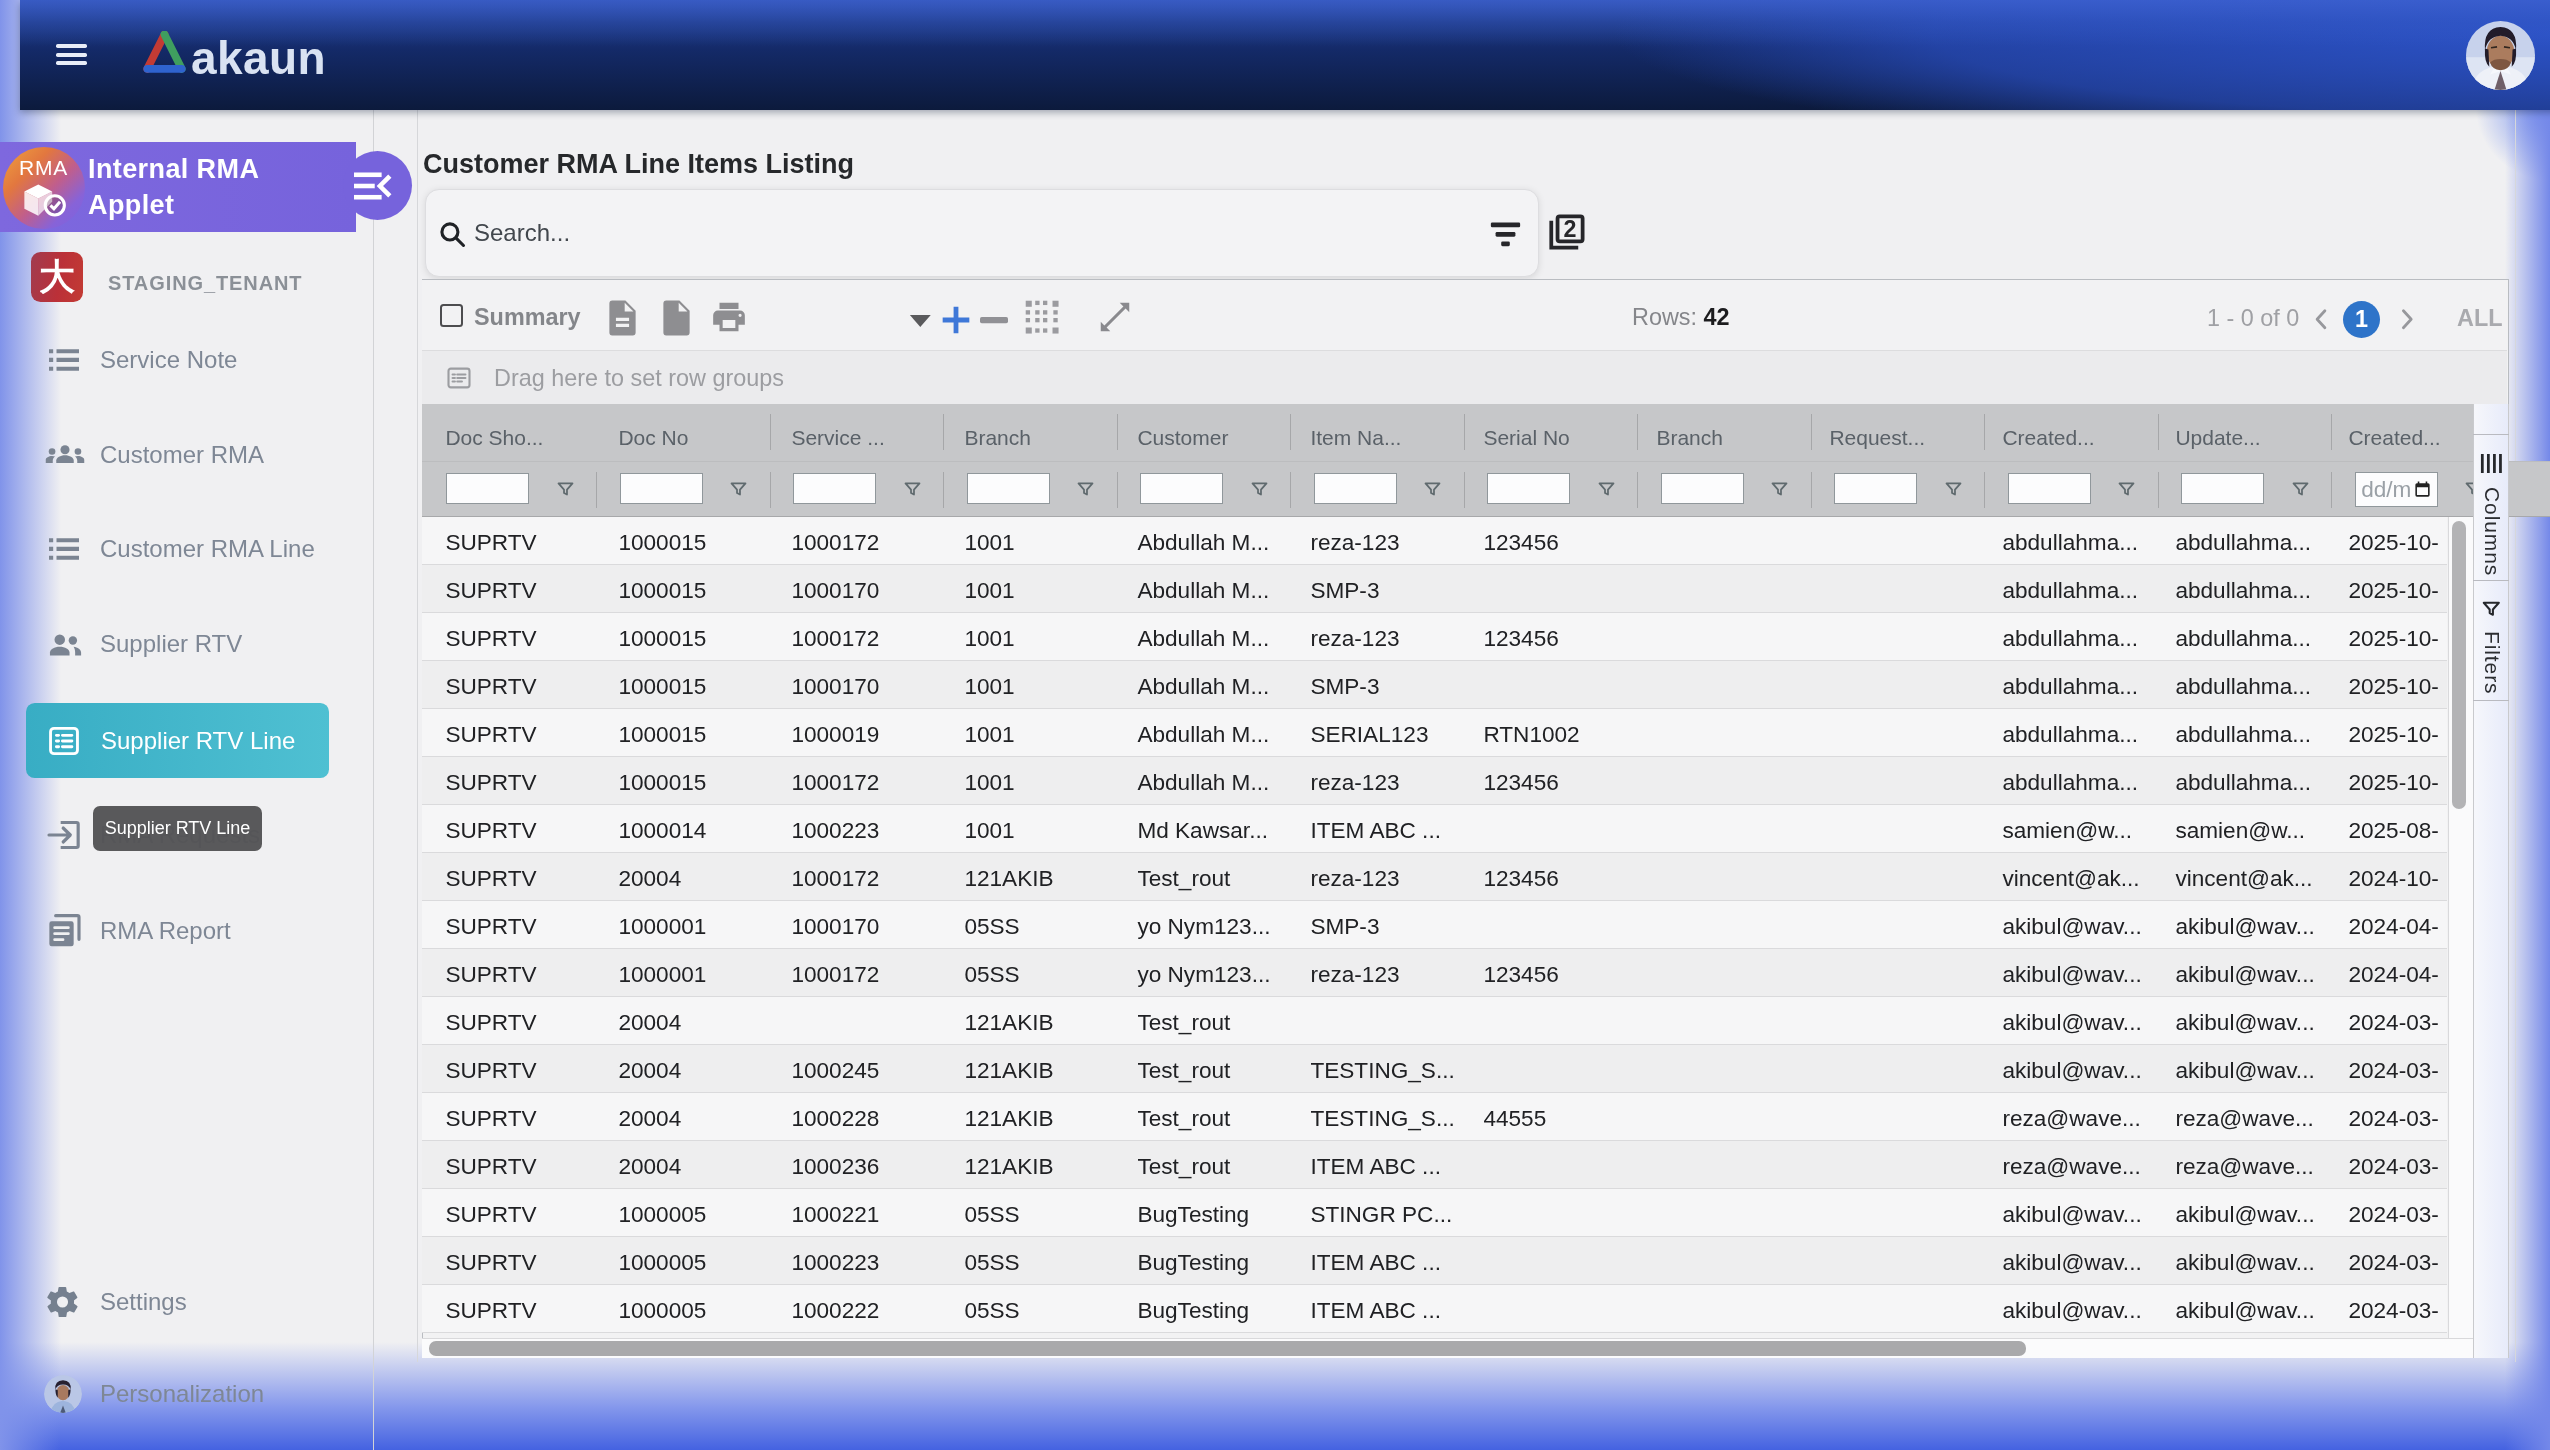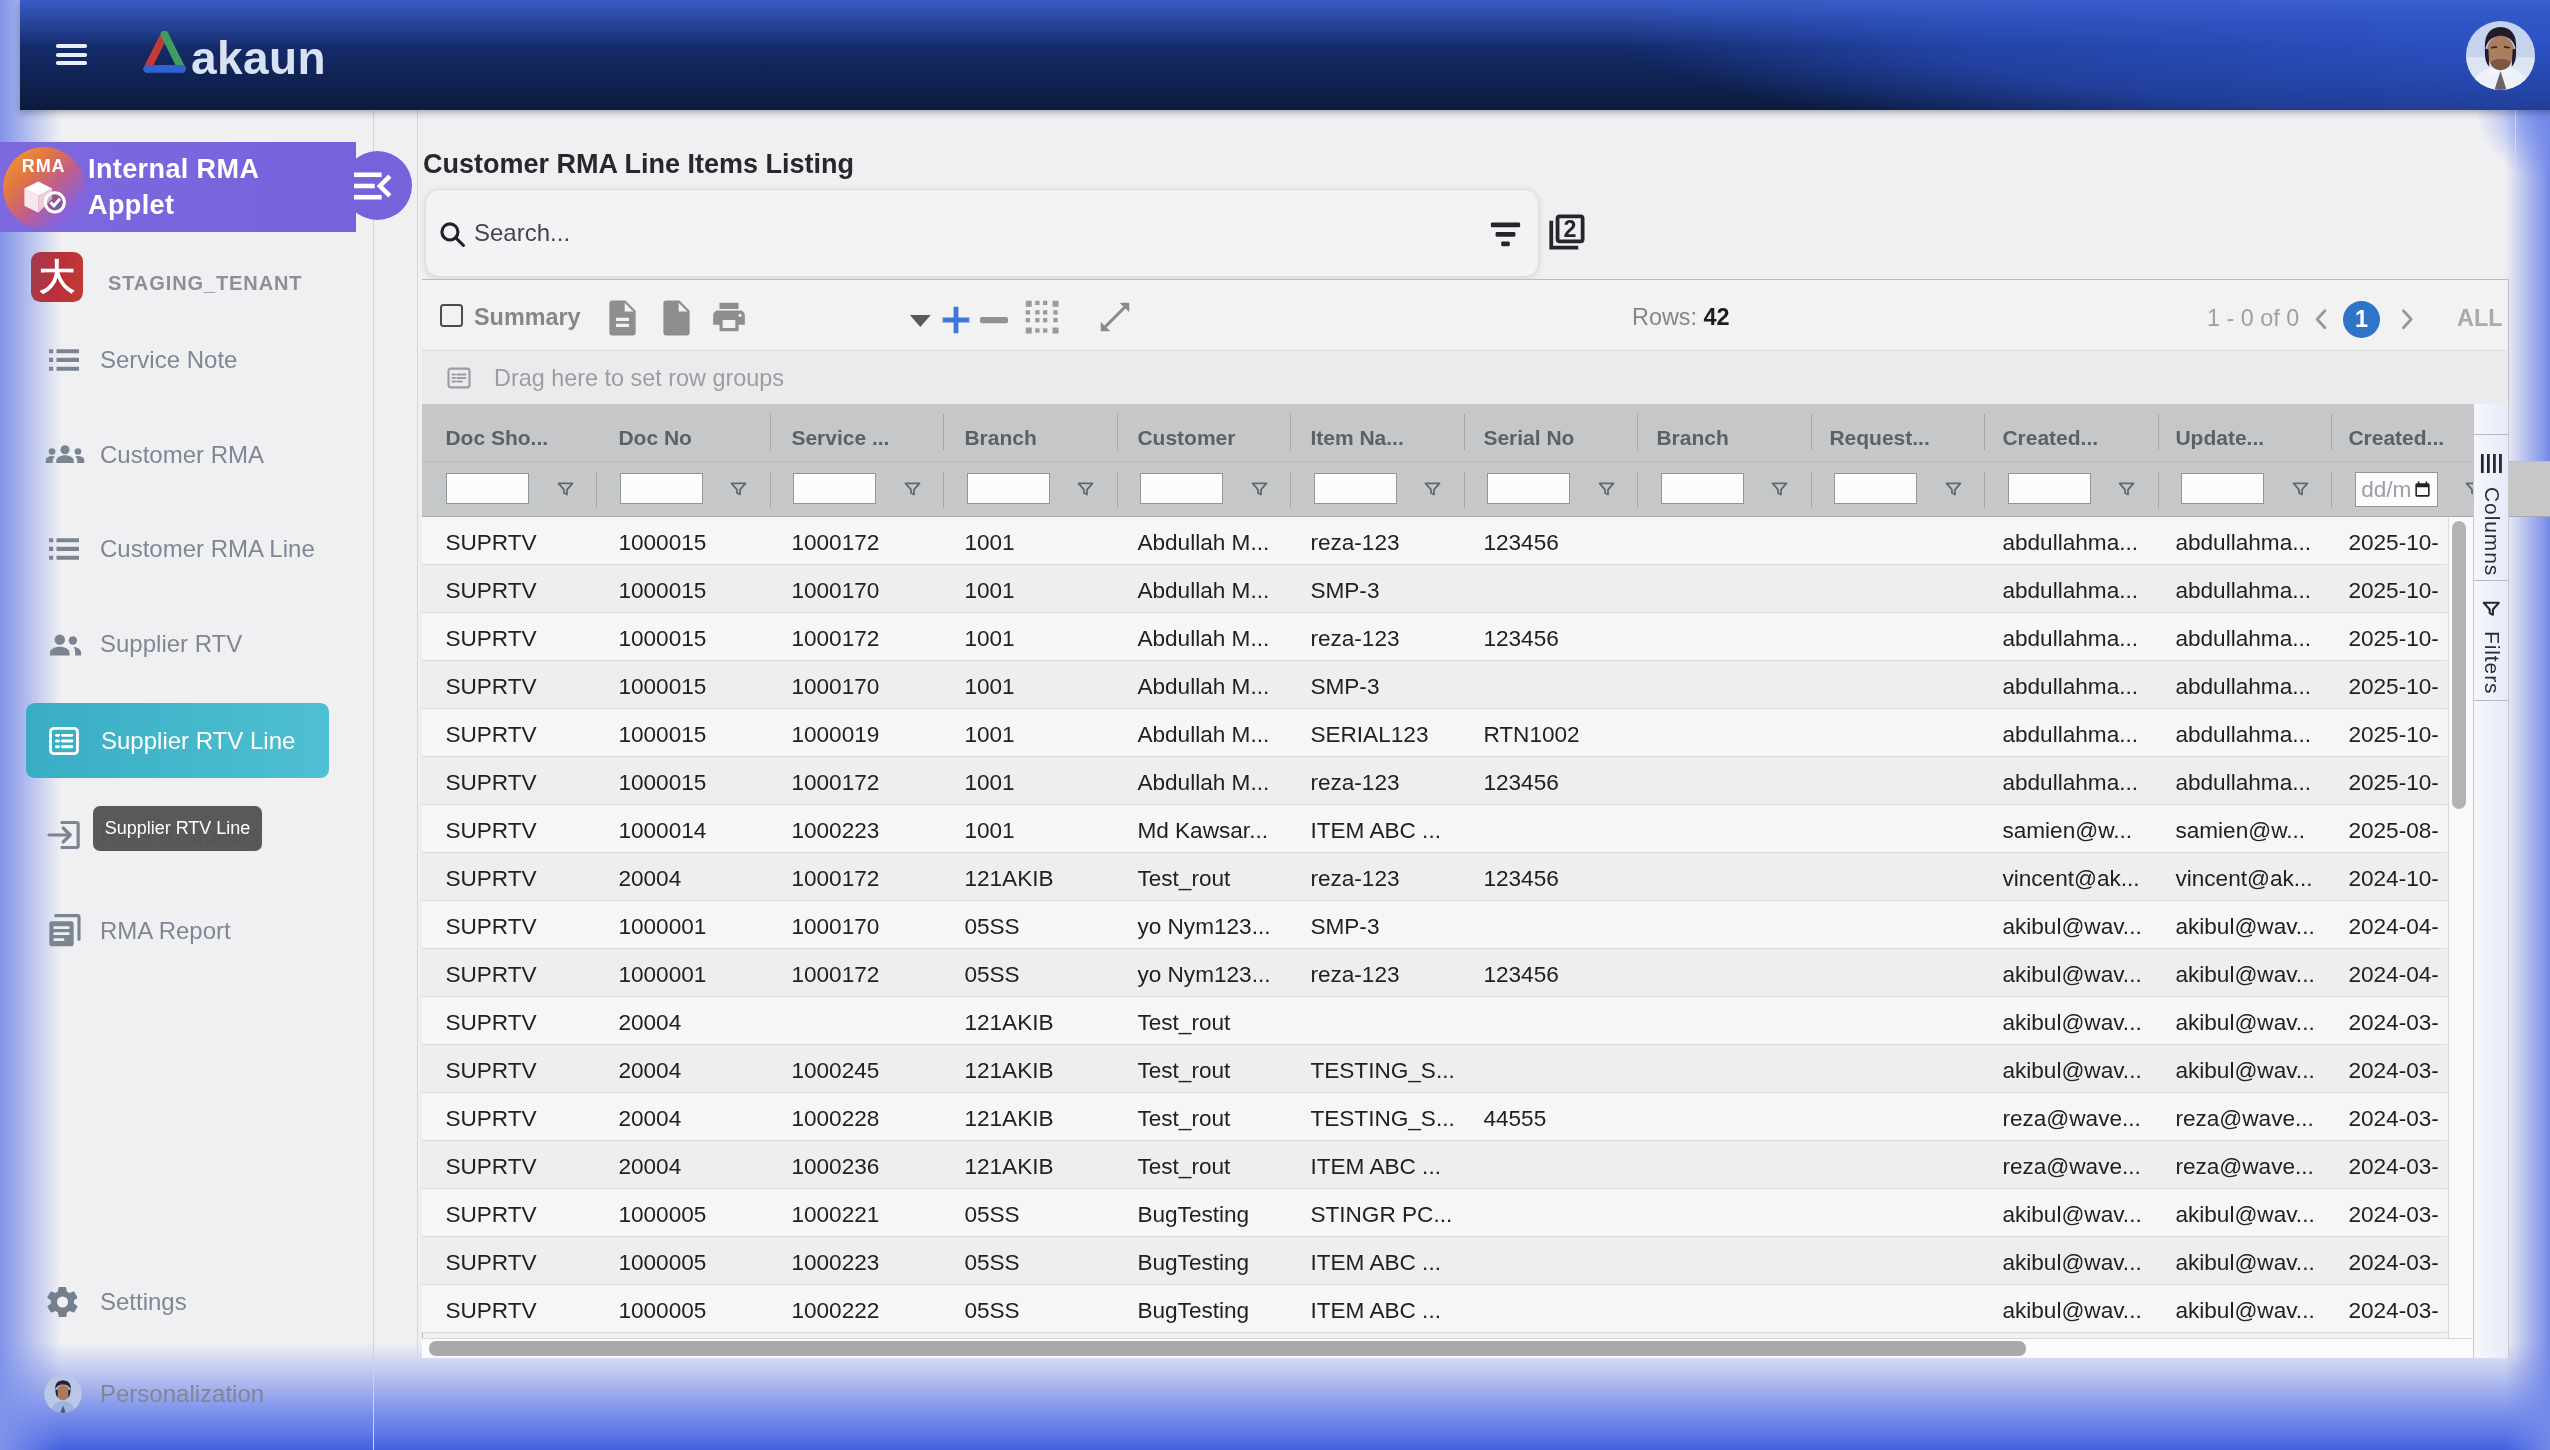--- a/index.html
+++ b/index.html
@@ -34,21 +34,21 @@
   .content-line-r { position:absolute; left:2515px; top:110px; width:0.9px; height:1252px; background:#d6d7da; }
 
   .applet-hd { position:absolute; left:0; top:142px; width:356px; height:90px;
     background:linear-gradient(90deg,#7e68de 0%,#7663dc 100%); }
   .applet-title { position:absolute; left:88px; top:151px; color:#fff; font-size:27px; line-height:36px; font-weight:600; letter-spacing:0.4px; }
   .collapse-btn { position:absolute; left:343px; top:151px; width:69px; height:69px; border-radius:50%;
     background:#7663dc; display:flex; align-items:center; justify-content:center; }
   .rma-badge { position:absolute; left:2.6px; top:147px; width:82px; height:82px; border-radius:50%;
     background:linear-gradient(135deg,#f0a33e 0%,#e2773f 30%,#c05e8c 55%,#8763d8 78%,#7a62e0 100%);
     color:#fff; text-align:center; }
-  .rma-badge .t { font-size:18px; font-weight:700; margin-top:8.7px; letter-spacing:0.9px; }
+  .rma-badge .t { font-size:21px; font-weight:400; margin-top:8.7px; letter-spacing:0.9px; }
 
   .menu-item { position:absolute; left:0; width:374px; height:52px; color:#7e8795; font-size:24px; }
   .menu-item .mi-ic { position:absolute; left:44px; top:50%; transform:translateY(-50%); }
   .menu-item .mi-tx { position:absolute; left:100px; top:50%; transform:translateY(-50%); white-space:nowrap; }
   .tenant-ic { position:absolute; left:31px; top:252px; width:52px; height:50px; border-radius:9.5px;
     background:linear-gradient(100deg,#a13c4f 0%,#bb3038 55%,#c23b34 100%);
     color:#fff; display:flex; align-items:center; justify-content:center; font-size:36px; font-weight:700; }
   .tenant-tx { position:absolute; left:108px; top:272px; color:#8b9097; font-size:20px; font-weight:700; letter-spacing:0.9px;text-align:right; }
 
   .active-pill { position:absolute; left:26px; top:703px; width:303px; height:75px; border-radius:8.7px;
@@ -70,21 +70,21 @@
     border:0.9px solid #b9bcc1; background:#f2f2f3; }
   .toolbar { position:absolute; left:422px; top:280px; width:2085px; height:70px; background:#f2f2f3; }
   .dragrow { position:absolute; left:422px; top:350px; width:2085px; height:54px; background:#ebebed; border-top:0.9px solid #dcdcde; }
   .hdrrow  { position:absolute; left:422px; top:404px; width:2051px; height:57px; background:#c6c7c9; overflow:hidden; }
   .fltrow  { position:absolute; left:422px; top:461px; width:2402px; height:56px; background:#c6c7c9; border-top:0.9px solid #bcbdbf; border-bottom:0.9px solid #a7a8aa; overflow:hidden; }
   .rows    { position:absolute; left:422px; top:517px; width:2025px; height:821px; overflow:hidden; }
   .row { display:flex; height:48px; border-bottom:0.9px solid #dadadc; font-size:22.6px; color:#202124; }
   .row.odd { background:#f6f6f7; }
   .row.even { background:#eeeeef; }
   .cell { flex:0 0 173px; padding-left:23.4px; padding-top:4.3px; display:flex; align-items:center; white-space:nowrap; overflow:hidden; }
-  .hcell { flex:0 0 173px; padding-left:23.4px; padding-top:10px; font-size:21px; font-weight:700; color:#5a6168; display:flex; align-items:center; white-space:nowrap; }
+  .hcell { flex:0 0 173px; padding-left:23.4px; padding-top:10px; font-size:21px; font-weight:400; color:#5a6168; display:flex; align-items:center; white-space:nowrap; }
   .hsep { position:absolute; top:10.4px; width:0.9px; height:36px; background:#a6a7a9; }
 
   .checkbox { position:absolute; left:440px; top:304px; width:23.4px; height:23.4px; border:2.6px solid #4d4d4f; border-radius:3.5px; }
   .summary { position:absolute; left:474px; top:304px; font-size:23.4px; font-weight:700; color:#84868a; }
   .rowslbl { position:absolute; left:1632px; top:304px; font-size:23.4px; color:#85868a; }
   .rowslbl b { color:#1c1c1e; }
   .pag { position:absolute; top:305px; font-size:23.4px; color:#9fa0a4; }
   .pgcircle { position:absolute; left:2343px; top:301px; width:37px; height:37px; border-radius:50%; background:#2e74c9;
      color:#fff; font-size:23.4px; font-weight:700; display:flex; align-items:center; justify-content:center; }
   .selectline { position:absolute; left:762px; top:351px; width:173px; height:1.7px; background:#5a5a5c; }

